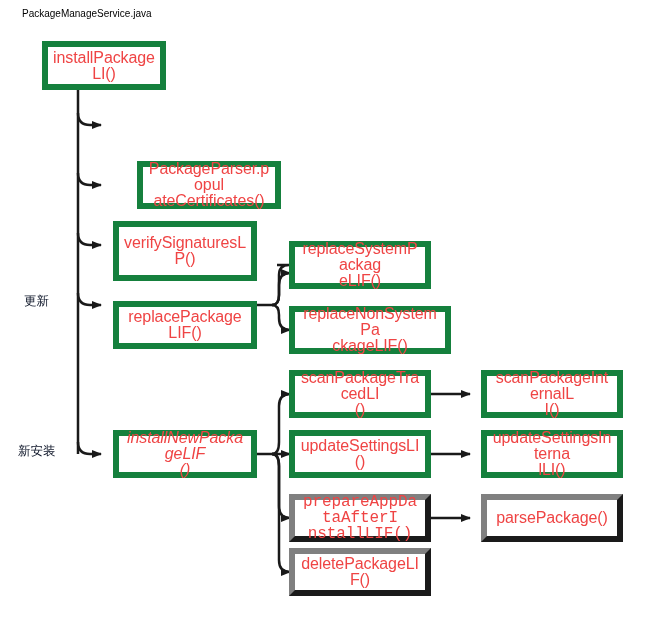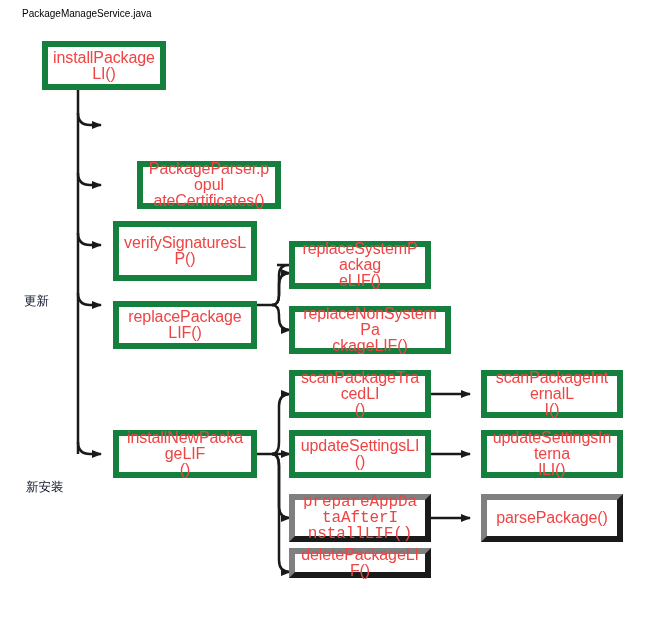--- a/index.html
+++ b/index.html
@@ -118,49 +118,49 @@
 
   <div class="node" style="left:113px; top:161px; width:144px; height:48px;margin-left:24px;">
     <span class="label">PackageParser.popul<br>ateCertificates()</span>
   </div>
   <div class="node" style="left:113px; top:221px; width:144px; height:60px;">
     <span class="label">verifySignaturesLP()</span>
   </div>
   <div class="node" style="left:113px; top:281px; width:144px; height:48px;margin-top:20px;">
     <span class="label">replacePackageLIF()</span>
   </div>
-  <div class="node" style="left:113px; top:430px; width:144px; height:48px;">
+  <div class="node" style="left:113px; top:430px; width:144px; height:48px;font-style:italic;">
     <span class="label">installNewPackageLIF<br>()</span>
   </div>
 
   <div class="node" style="left:289px; top:241px; width:142px; height:48px;">
     <span class="label">replaceSystemPackag<br>eLIF()</span>
   </div>
   <div class="node" style="left:289px; top:306px; width:162px; height:48px;">
     <span class="label">replaceNonSystemPa<br>ckageLIF()</span>
   </div>
   <div class="node" style="left:289px; top:370px; width:142px; height:48px;align-items:center;">
     <span class="label">scanPackageTracedLI<br>()</span>
   </div>
   <div class="node" style="left:289px; top:430px; width:142px; height:48px;align-items:center;">
     <span class="label">updateSettingsLI()</span>
   </div>
   <div class="node gray-edge" style="left:289px; top:494px; width:142px; height:48px;font-family:Liberation Mono, monospace;">
     <span class="label">prepareAppDataAfterI<br>nstallLIF()</span>
   </div>
-  <div class="node gray-edge" style="left:289px; top:548px; width:142px; height:30px;align-items:center;">
+  <div class="node gray-edge" style="left:289px; top:548px; width:142px; height:48px;align-items:center;">
     <span class="label">deletePackageLIF()</span>
   </div>
 
   <div class="node" style="left:481px; top:430px; width:142px; height:48px;">
     <span class="label">updateSettingsInterna<br>lLI()</span>
   </div>
   <div class="node" style="left:481px; top:370px; width:142px; height:48px;">
     <span class="label">scanPackageInternalL<br>I()</span>
   </div>
   <div class="node gray-edge" style="left:481px; top:494px; width:142px; height:48px;">
     <span class="label">parsePackage()</span>
   </div>
 
   <div class="side-label" style="left:24px; top:293px;">更新</div>
-  <div class="side-label" style="left:26px; top:443px;margin-top:36px;">新安装</div>
+  <div class="side-label" style="left:18px; top:443px;">新安装</div>
 
 </div>
 
 </body></html>

